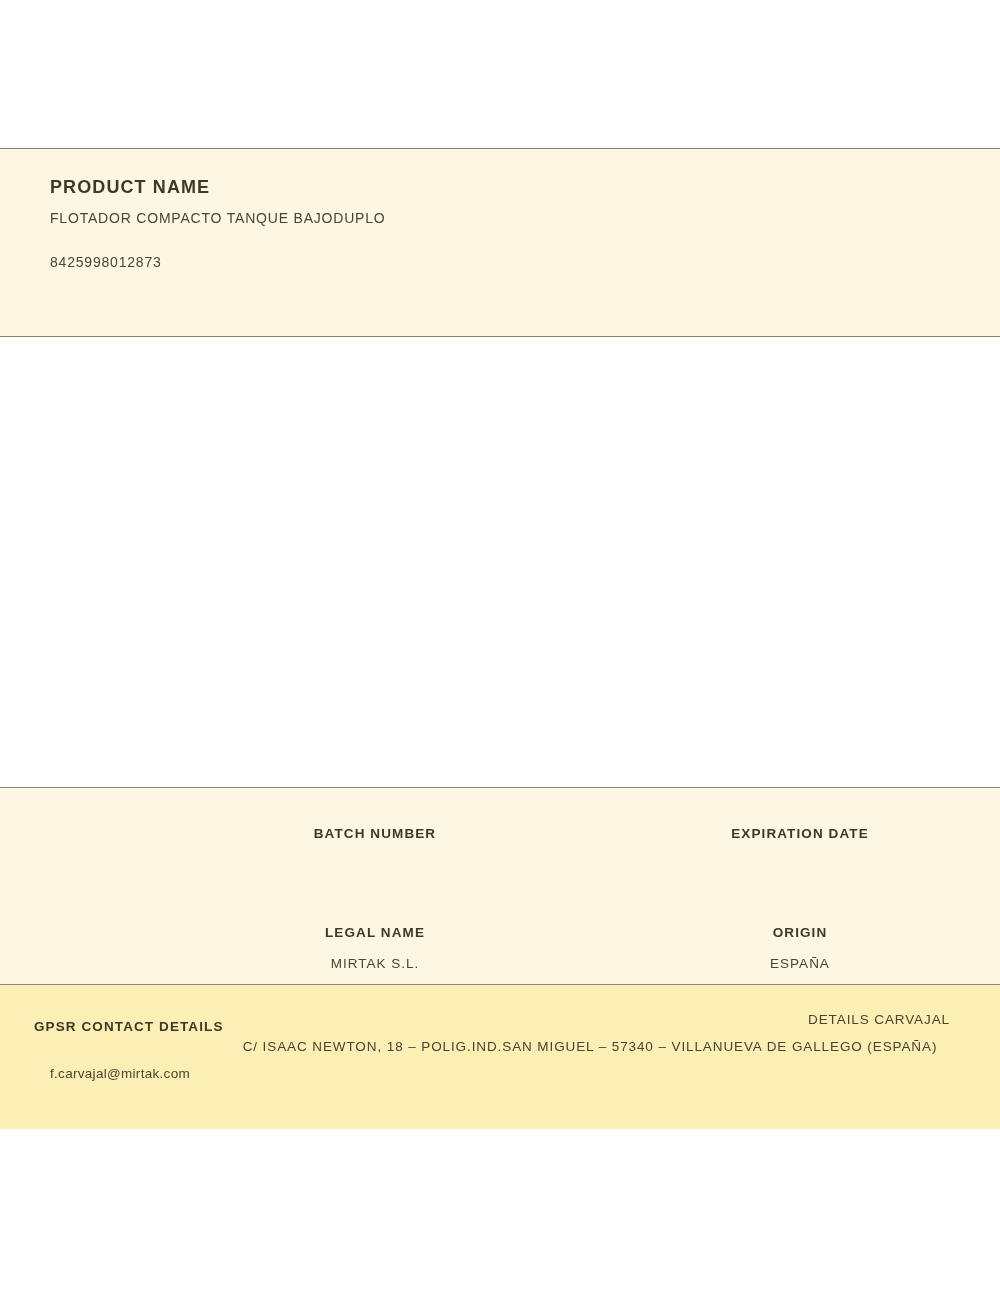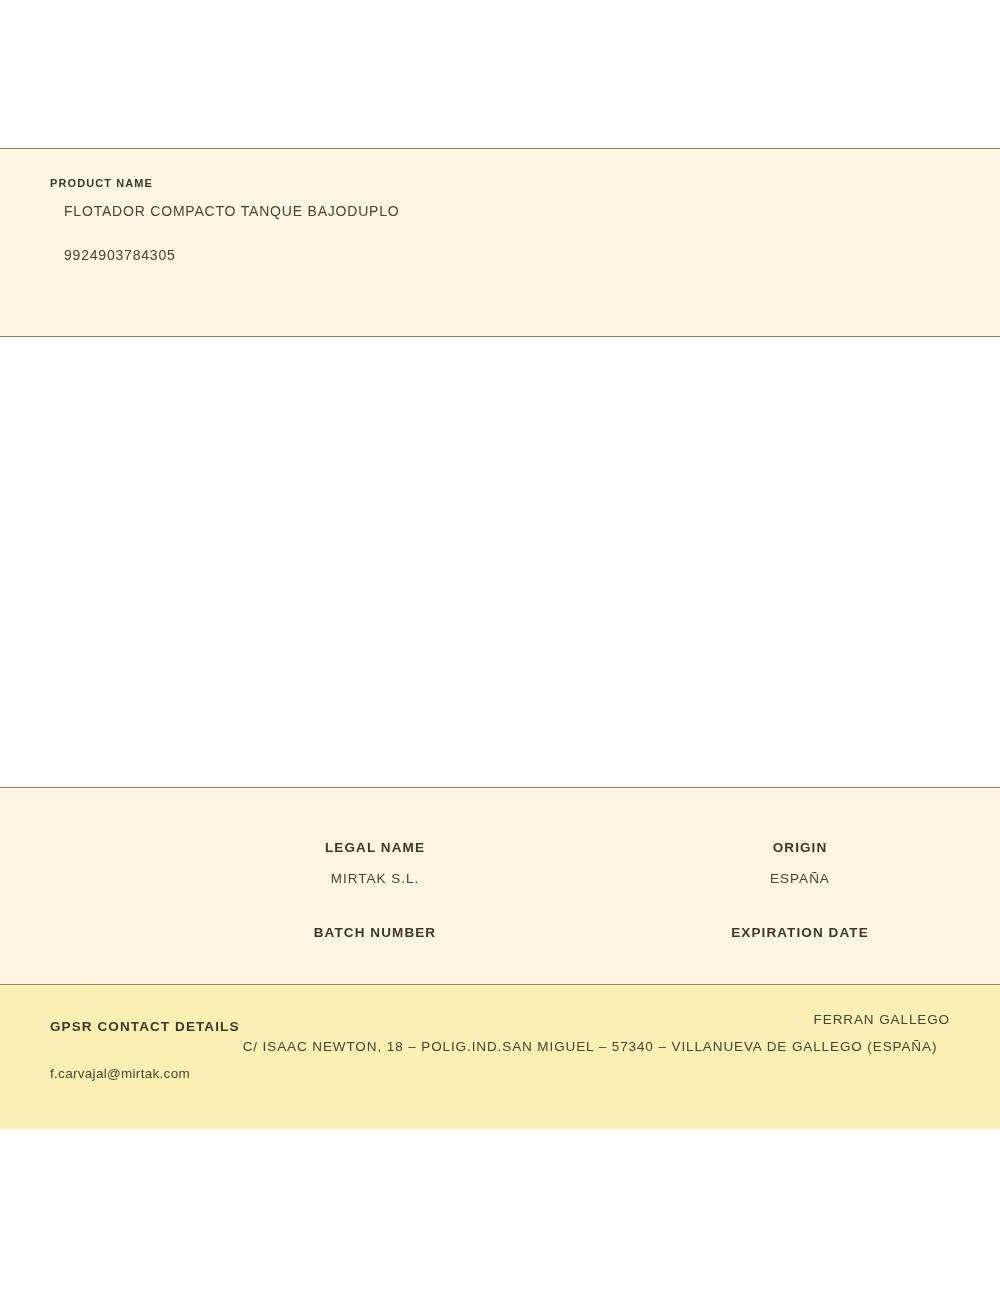--- a/index.html
+++ b/index.html
@@ -33,31 +33,31 @@
   
   .header-block {
     background: #fdf6e3;
     border-top: 1px solid #8a856f;
     border-bottom: 1px solid #8a856f;
     padding: 28px 50px 26px 50px;
     box-sizing: border-box;
     height: 189px;
   }
   .field-label {
-    font-size: 11px;
+    font-size: 18px;
     font-weight: bold;
     letter-spacing: 1.1px;
     color: #3d3828;
     margin: 0 0 12px 0;
   }
   .field-value {
     font-size: 14px;
     letter-spacing: 0.8px;
     color: #4a4434;
-    margin: 14px;
+    margin: 0;
     font-weight: 400;
   }
   .field-group + .field-group {
     margin-top: 28px;
   }
 
   
   .middle-blank {
     height: 450px;
     background: #ffffff;
@@ -109,21 +109,21 @@
   .gpsr-block {
     background: #fbefb4;
     border-top: 1px solid #8a856f;
     height: 145px;
     box-sizing: border-box;
     padding: 26px 50px 0 50px;
     position: relative;
   }
   .gpsr-title {
     position: absolute;
-    left: 50px;
+    left: 34px;
     top: 34px;
     font-size: 13.5px;
     font-weight: bold;
     letter-spacing: 1.1px;
     color: #3d3828;
   }
   .gpsr-lines {
     text-align: right;
   }
   .gpsr-line {
@@ -154,55 +154,55 @@
 <div class="page">
 
   <div class="top-gap"></div>
 
   <div class="header-block">
     <div class="field-group">
       <div class="field-label">PRODUCT NAME</div>
       <div class="field-value">FLOTADOR COMPACTO TANQUE BAJODUPLO</div>
     </div>
     <div class="field-group">
-      <div class="field-value">9924903784305</div>
+      <div class="field-value">8425998012873</div>
     </div>
   </div>
 
   <div class="middle-blank"></div>
 
   <div class="mid-block">
+    <div class="mid-row row1">
+      <div class="mid-col c1"></div>
+      <div class="mid-col c2">
+        <div class="mid-label">BATCH NUMBER</div>
+        <div class="mid-value"></div>
+      </div>
+      <div class="mid-col c3">
+        <div class="mid-label">EXPIRATION DATE</div>
+        <div class="mid-value"></div>
+      </div>
+    </div>
     <div class="mid-row row2">
       <div class="mid-col c1"></div>
       <div class="mid-col c2">
         <div class="mid-label">LEGAL NAME</div>
         <div class="mid-value">MIRTAK S.L.</div>
       </div>
       <div class="mid-col c3">
         <div class="mid-label">ORIGIN</div>
         <div class="mid-value">ESPAÑA</div>
       </div>
     </div>
-    <div class="mid-row row1">
-      <div class="mid-col c1"></div>
-      <div class="mid-col c2">
-        <div class="mid-label">BATCH NUMBER</div>
-        <div class="mid-value"></div>
-      </div>
-      <div class="mid-col c3">
-        <div class="mid-label">EXPIRATION DATE</div>
-        <div class="mid-value"></div>
-      </div>
-    </div>
   </div>
 
   <div class="gpsr-block">
     <div class="gpsr-title">GPSR CONTACT DETAILS</div>
     <div class="gpsr-lines">
-      <div class="gpsr-line">FERRAN GALLEGO</div>
+      <div class="gpsr-line">DETAILS CARVAJAL</div>
       <div class="gpsr-line addr">C/ ISAAC NEWTON, 18 – POLIG.IND.SAN MIGUEL – 57340 – VILLANUEVA DE GALLEGO (ESPAÑA)</div>
       <div class="gpsr-line email">f.carvajal@mirtak.com</div>
     </div>
   </div>
 
   <div class="bottom-blank"></div>
 
 </div>
 
 </body></html>

